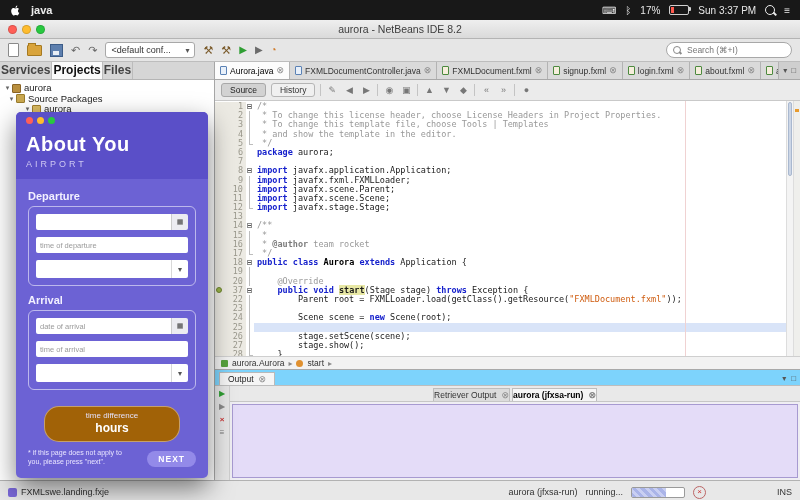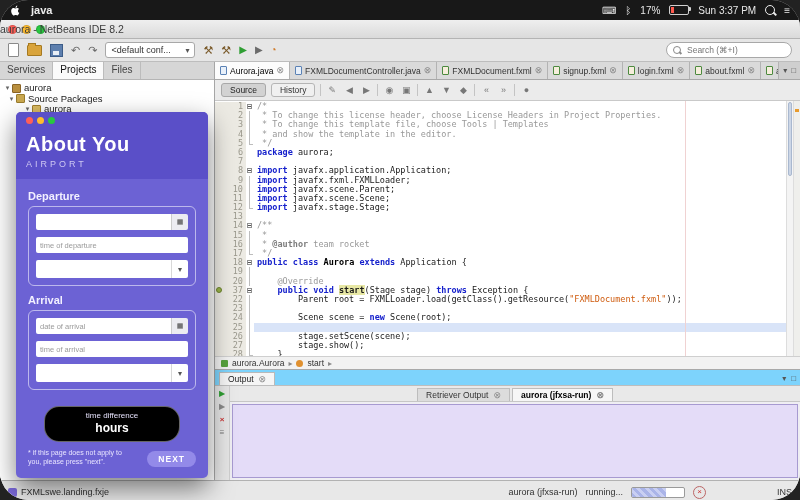--- a/index.html
+++ b/index.html
@@ -1,34 +1,34 @@
 <!DOCTYPE html>
 <html><head>
 <meta charset="utf-8">
 <style>
   html,body{margin:0;padding:0;background:#222;}
   .screen{position:relative;width:800px;height:500px;overflow:hidden;background:#d0d0d0;
-          font-family:"Liberation Sans",sans-serif;border-radius:28px;-webkit-font-smoothing:antialiased;}
+          font-family:"Liberation Sans",sans-serif;-webkit-font-smoothing:antialiased;}
   
   .menubar{height:20px;display:flex;align-items:center;background:#181818;color:#ededed;
            padding:0 10px;gap:10px;font-size:11px;}
   .apple svg{width:11px;height:13px;fill:#fff;display:block;}
   .appname{font-weight:bold;}
   .mb-right{margin-left:auto;display:flex;align-items:center;gap:9px;font-size:10px;color:#e8e8e8;}
   .battery{width:18px;height:8px;border:1px solid #cfcfcf;border-radius:2px;position:relative;}
   .battery::after{content:"";position:absolute;right:-3px;top:1px;width:2px;height:4px;background:#cfcfcf;border-radius:0 1px 1px 0;}
   .bfill{position:absolute;left:1px;top:1px;bottom:1px;width:3px;background:#ff5a4f;}
   .spot{width:8px;height:8px;border:1.5px solid #ededed;border-radius:50%;position:relative;display:inline-block;}
   .spot::after{content:"";position:absolute;left:7px;top:7px;width:4px;height:1.5px;background:#ededed;transform:rotate(45deg);}
   
   .titlebar{height:18px;background:linear-gradient(#efefef,#dadada);border-bottom:1px solid #b4b4b4;
             position:relative;display:flex;align-items:center;padding:0 8px;}
   .dot{width:9px;height:9px;border-radius:50%;margin-right:5px;border:1px solid rgba(0,0,0,.15);box-sizing:border-box;}
   .dred{background:#ff5f57}.dyel{background:#febc2e}.dgrn{background:#28c840}
-  .wtitle{position:absolute;left:0;right:0;font-size:10.5px;color:#3c3c3c;pointer-events:none;}
+  .wtitle{position:absolute;left:0;right:0;text-align:center;font-size:10.5px;color:#3c3c3c;pointer-events:none;}
   
   .toolbar{height:22px;background:#e6e6e6;border-bottom:1px solid #bdbdbd;display:flex;align-items:center;
            padding:0 8px;gap:8px;}
   .tbi{display:inline-block;}
   .tbi.page{width:9px;height:12px;background:#fff;border:1px solid #8a8a8a;border-radius:1px;}
   .tbi.folder{width:13px;height:9px;background:#d9a43c;border:1px solid #a67a22;border-radius:1px;position:relative;}
   .tbi.folder::before{content:"";position:absolute;left:0;top:-3px;width:6px;height:2px;background:#d9a43c;border:1px solid #a67a22;border-bottom:0;}
   .tbi.floppy{width:11px;height:11px;background:#5d7fae;border:1px solid #3c5c88;position:relative;}
   .tbi.floppy::after{content:"";position:absolute;left:2px;bottom:1px;width:6px;height:4px;background:#e8eef5;}
   .tbtxt{font-size:11px;color:#666;line-height:1;}
@@ -43,21 +43,21 @@
   .searchbox{height:14px;background:#fff;border:1px solid #a8a8a8;border-radius:8px;display:flex;align-items:center;
              padding:0 6px;gap:4px;width:112px;}
   .mag{width:6px;height:6px;border:1.5px solid #8a8a8a;border-radius:50%;position:relative;flex:none;display:inline-block;}
   .mag::after{content:"";position:absolute;left:5px;top:5px;width:3px;height:1.5px;background:#8a8a8a;transform:rotate(45deg);}
   .searchbox input{border:0;outline:0;font-size:8.5px;width:100%;background:transparent;color:#444;
                    font-family:"Liberation Sans",sans-serif;}
   
   .main{display:flex;height:418px;background:#fff;}
   .sidebar{width:215px;display:flex;flex-direction:column;background:#fff;border-right:1px solid #a6a6a6;box-sizing:border-box;}
   .side-tabs{height:17px;display:flex;background:#d6d6d6;border-bottom:1px solid #b5b5b5;}
-  .stab{padding:0 7px;font-size:10px;line-height:16px;color:#444;border-right:1px solid #bcbcbc;background:#d6d6d6;}
+  .stab{padding:0 1px;font-size:12px;line-height:16px;color:#444;border-right:1px solid #bcbcbc;background:#d6d6d6;font-weight:bold;}
   .stab.active{background:#fafafa;color:#111;}
   .tree{flex:1;background:#fff;padding-top:3px;overflow:hidden;}
   .trow{height:10.5px;line-height:10.5px;font-size:9.5px;display:flex;align-items:center;color:#222;white-space:nowrap;}
   .arrow{width:9px;font-size:7px;color:#666;text-align:center;flex:none;}
   .ticon{width:9px;height:9px;display:inline-block;margin:0 3px 0 0;border-radius:1px;flex:none;box-sizing:border-box;}
   .ticon.project{background:#b98f3e;border:1px solid #8a6426;}
   .ticon.sources{background:#caa84f;border:1px solid #9a7c2d;}
   .ticon.package{background:#dcbd63;border:1px solid #a3812e;}
   .ticon.java{background:#eef4fb;border:1px solid #6f93c4;}
   .ticon.fxml{background:#f3ead2;border:1px solid #b08c2e;}
@@ -120,21 +120,21 @@
   .out-body{flex:1;display:flex;min-height:0;}
   .out-strip{width:14px;background:#e6e6e6;border-right:1px solid #cfcfcf;display:flex;flex-direction:column;
              align-items:center;gap:5px;padding-top:4px;flex:none;}
   .osb{font-size:8px;line-height:8px;}
   .osb.rerun{color:#2f9e33;}
   .osb.rerun2{color:#8a8a8a;}
   .osb.stop{color:#cc3333;font-weight:bold;}
   .osb.clear{color:#777;}
   .out-main{flex:1;display:flex;flex-direction:column;background:#efeef3;min-width:0;}
   .out-tabs{height:15px;display:flex;justify-content:center;gap:2px;align-items:flex-end;background:#e9e9e9;border-bottom:1px solid #c6c6c6;}
-  .otab{font-size:8.5px;padding:1px 8px;background:#dcdcdc;border:1px solid #bdbdbd;border-bottom:0;display:flex;gap:5px;align-items:center;color:#333;}
+  .otab{font-size:8.5px;padding:1px 0;background:#dcdcdc;border:1px solid #bdbdbd;border-bottom:0;display:flex;gap:5px;align-items:center;color:#333;}
   .otab.active{background:#f6f6f6;font-weight:bold;color:#000;}
   .out-content{flex:1;margin:2px;background:#e4dcf8;border:1px solid #a79ad1;}
   
   .statusbar{height:22px;background:#e8e8e8;border-top:1px solid #b2b2b2;display:flex;align-items:center;
              padding:0 8px;gap:8px;font-size:9px;color:#333;}
   .chip{display:flex;align-items:center;gap:4px;max-width:150px;overflow:hidden;white-space:nowrap;}
   .chipicon{width:9px;height:9px;background:#7a68d8;border-radius:2px;flex:none;}
   .pbar{width:52px;height:9px;border:1px solid #9a9a9a;background:#fff;border-radius:2px;overflow:hidden;}
   .pfill{width:65%;height:100%;background:repeating-linear-gradient(45deg,#aab4e8 0 3px,#c9cff2 3px 6px);}
   .stopbtn{width:11px;height:11px;border:1px solid #bb6666;color:#c33;border-radius:50%;font-size:8px;line-height:10px;text-align:center;}
@@ -153,21 +153,21 @@
   .p-row{display:flex;}
   .p-input{height:16px;border:0;border-radius:2px;background:#fff;font-size:7.5px;padding:0 4px;width:100%;
            color:#333;outline:none;box-sizing:border-box;font-family:"Liberation Sans",sans-serif;}
   .p-input::placeholder{color:#9a9a9a;}
   .p-row .p-input{border-radius:2px 0 0 2px;}
   .p-btn{width:17px;height:16px;border:0;border-left:1px solid #ccc;background:#ececf1;border-radius:0 2px 2px 0;
          font-size:7px;color:#444;padding:0;flex:none;}
   .p-select{height:18px;background:#fff;border-radius:2px;position:relative;}
   .chev2{position:absolute;right:0;top:0;bottom:0;width:16px;border-left:1px solid #d8d8d8;color:#555;font-size:8px;
          display:flex;align-items:center;justify-content:center;}
-  .p-diff{width:118px;margin:16px auto 0;background:#000000;border:1px solid rgba(255,255,255,.4);
+  .p-diff{width:118px;margin:16px auto 0;background:#a16207;border:1px solid rgba(255,255,255,.4);
           border-radius:15px;text-align:center;padding:4px 8px 6px;}
   .d1{font-size:8px;color:#e4e0fa;}
   .d2{font-size:12px;font-weight:bold;margin-top:1px;}
   .p-foot{display:flex;align-items:flex-end;gap:6px;margin-top:6px;}
   .p-note{width:102px;font-size:7px;line-height:1.35;color:#e9e5ff;}
   .p-next{margin-left:auto;background:#938ae9;border:0;border-radius:9px;color:#fff;font-weight:bold;font-size:8.5px;
           letter-spacing:1px;padding:3px 11px;font-family:"Liberation Sans",sans-serif;}
 </style>
 </head>
 <body>

